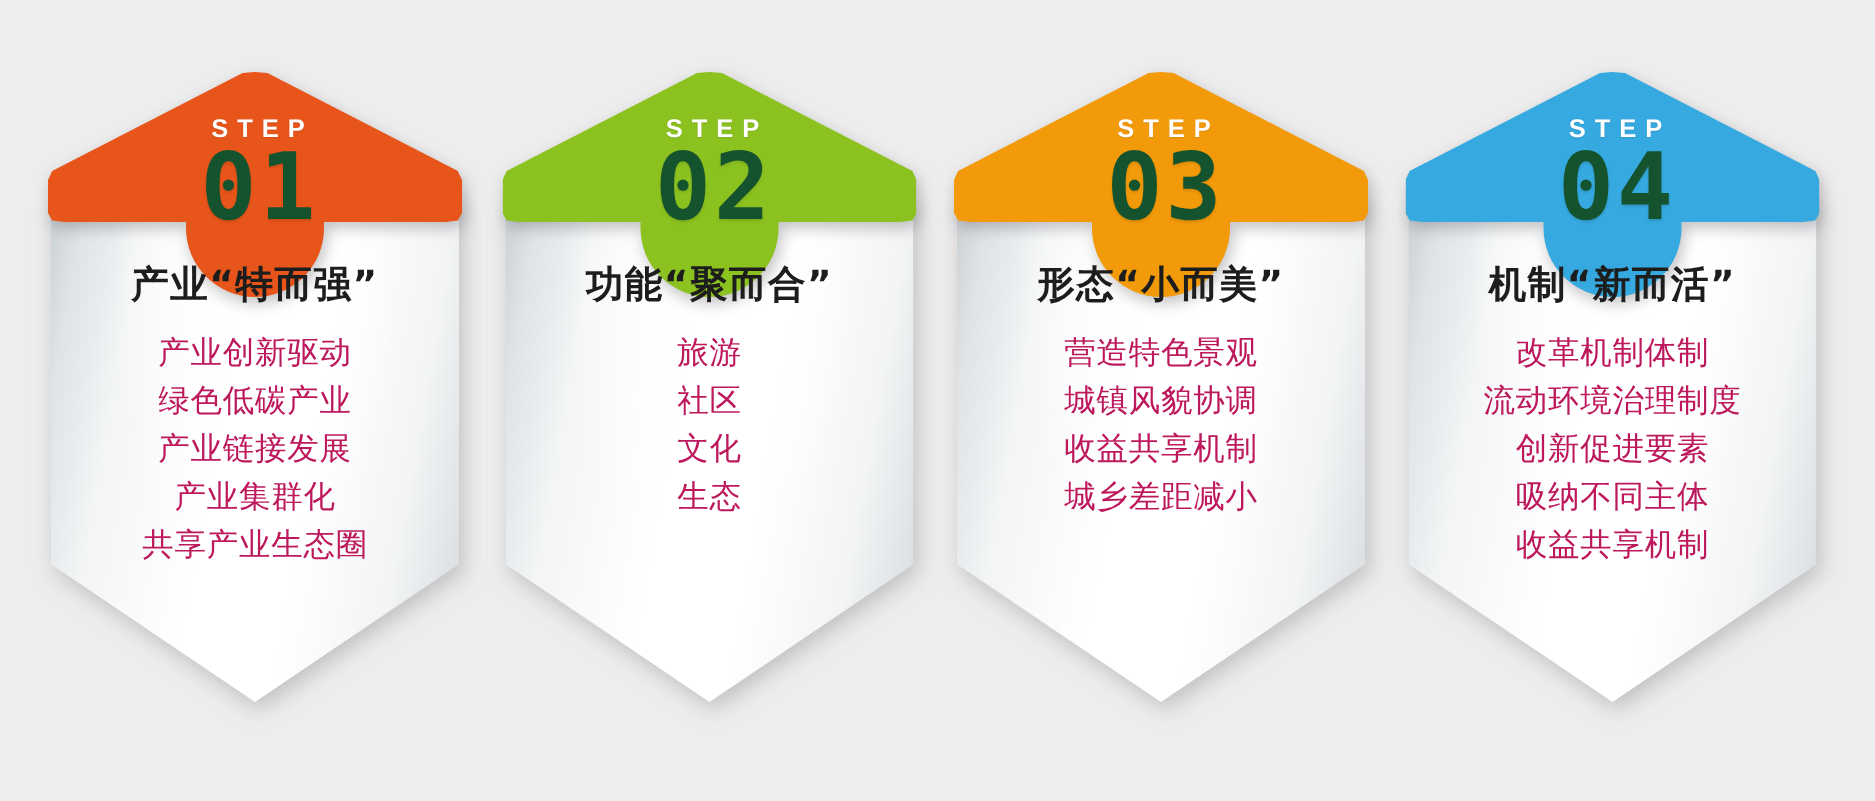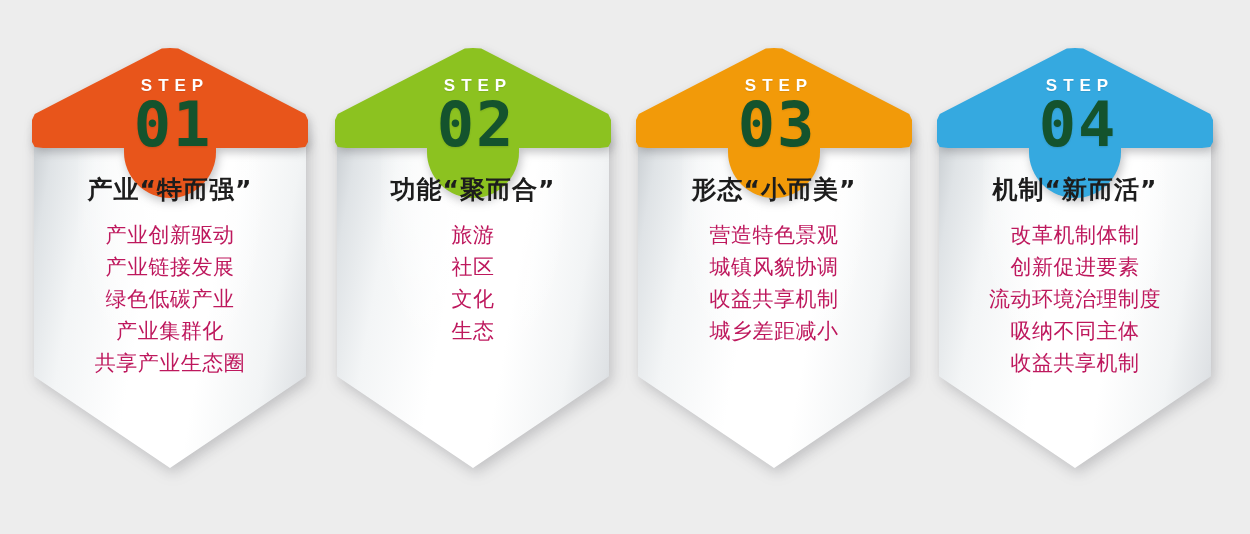--- a/index.html
+++ b/index.html
@@ -199,22 +199,22 @@
       <div class="arrow-head" style="background: rgb(232, 85, 27);"></div>
     </div>
     <div class="step-text">
       <span class="step-word">STEP</span>
       <span class="step-num">01</span>
     </div>
     <div class="content">
       <div class="card-title">产业“特而强”</div>
       <ul class="item-list">
         <li>产业创新驱动</li>
+        <li>绿色低碳产业</li>
         <li>产业链接发展</li>
-        <li>绿色低碳产业</li>
         <li>产业集群化</li>
         <li>共享产业生态圈</li>
       </ul>
     </div>
   </div>
 
   <div class="step-card c2">
     <div class="panel-wrap">
       <div class="panel"></div>
       <div class="panel-sheen"></div>
@@ -272,21 +272,21 @@
       <div class="arrow-head" style="background: rgb(53, 169, 224);"></div>
     </div>
     <div class="step-text">
       <span class="step-word">STEP</span>
       <span class="step-num">04</span>
     </div>
     <div class="content">
       <div class="card-title">机制“新而活”</div>
       <ul class="item-list">
         <li>改革机制体制</li>
+        <li>流动环境治理制度</li>
         <li>创新促进要素</li>
-        <li>流动环境治理制度</li>
         <li>吸纳不同主体</li>
         <li>收益共享机制</li>
       </ul>
     </div>
   </div>
 
 </div>
 
 </body></html>

